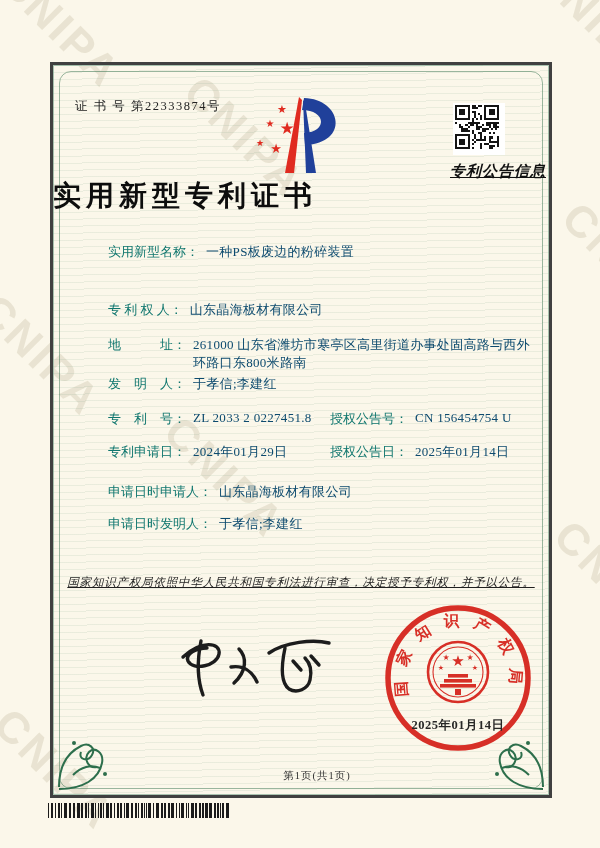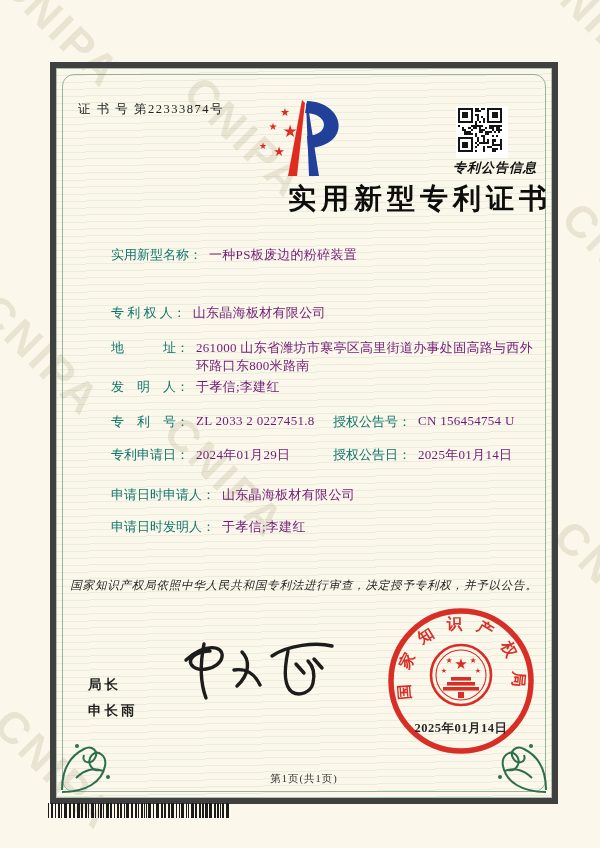--- a/index.html
+++ b/index.html
@@ -11,21 +11,21 @@
   }
   .wm{
     position:absolute;z-index:0;
     font-family:"Liberation Sans","DejaVu Sans",sans-serif;
     font-weight:bold;font-size:44px;letter-spacing:3px;
     color:rgba(196,188,158,.32);
     transform:rotate(45deg);white-space:nowrap;pointer-events:none;
   }
   .frame{
     position:absolute;left:50px;top:62px;width:496px;height:730px;
-    border:6px solid #404040;
+    border:3px solid #404040;
     box-shadow:inset 0 0 0 1px #a9c3af;
     z-index:1;
   }
   .waves{
     position:absolute;inset:0;
     background:repeating-linear-gradient(179deg, rgba(118,160,130,.13) 0 1px, transparent 1px 7px);
     pointer-events:none;
   }
   .innerline{
     position:absolute;inset:6px;
@@ -34,48 +34,48 @@
   }
   .cert-no{
     position:absolute;left:22px;top:33px;
     font-size:12.5px;letter-spacing:1.5px;color:#222;
   }
   .logo{position:absolute;left:199px;top:22px;width:100px;height:96px;}
   .qr-wrap{position:absolute;left:397px;top:38px;width:58px;text-align:center;}
   .qr-box{width:48px;height:48px;margin:0 auto;background:#fff;padding:2px;}
   .qr-box svg{display:block;width:44px;height:44px;}
   .qr-caption{
-    margin-top:1px;font-size:13px;font-weight:bold;font-style:italic;
-    letter-spacing:1px;color:#111;white-space:nowrap;
+    margin-top:7px;font-size:15px;font-weight:bold;font-style:italic;
+    letter-spacing:1px;color:#111;white-space:nowrap;text-decoration:underline;
   }
   .title{
-    position:absolute;left:0;top:112px;width:100%;text-align:right;
+    position:absolute;left:0;top:112px;width:100%;text-align:left;
     font-size:28px;font-weight:bold;letter-spacing:5px;color:#0d0d0d;
   }
   .rows{position:absolute;left:35px;top:176px;width:430px;font-size:13px;}
   .row{position:absolute;display:flex;align-items:flex-start;}
   .row .lbl{white-space:pre;color:#0f766e;flex:none;margin-left:20px;}
-  .row .val{margin-left:7px;color:#701a75;letter-spacing:.3px;}
+  .row .val{margin-left:7px;color:#0c4a6e;letter-spacing:.3px;}
   .val.wrap{width:342px;line-height:18px;}
   .statement{
     position:absolute;left:0;top:508px;width:100%;text-align:center;
     font-size:11.5px;font-style:italic;letter-spacing:.8px;
-    line-height:19px;color:#1f1f1f;
+    line-height:19px;color:#1f1f1f;text-decoration:underline;
   }
   .director{
     position:absolute;left:32px;top:604px;
     font-family:"Liberation Sans","DejaVu Sans",sans-serif;
     font-weight:600;font-size:13.5px;letter-spacing:3px;color:#1e1e1e;
     line-height:26px;
   }
   .sig{position:absolute;left:118px;top:560px;width:180px;height:90px;}
   .seal{position:absolute;left:325px;top:533px;width:160px;height:160px;opacity:.95;}
   .footer{
     position:absolute;left:0;top:704px;width:100%;text-align:center;
-    font-size:10.5px;letter-spacing:1px;color:#333;
+    font-size:10.5px;letter-spacing:1px;color:#333;padding-left:16px;
   }
   .flourish{position:absolute;width:64px;height:64px;z-index:2;}
   .flourish.br{right:2px;bottom:2px;}
   .flourish.bl{left:2px;bottom:2px;transform:scaleX(-1);}
   .barcode{position:absolute;left:48px;top:803px;width:182px;height:15px;z-index:1;}
   .barcode svg{display:block;width:182px;height:15px;}
 </style>
 </head>
 <body>
 
@@ -364,24 +364,20 @@
     <div class="row" style="top:274px">
       <span class="lbl">申请日时发明人：</span>
       <span class="val">于孝信;李建红</span>
     </div>
   </div>
 
   <div class="statement">
     <div>国家知识产权局依照中华人民共和国专利法进行审查，决定授予专利权，并予以公告。</div>
   </div>
 
-  <div class="director">
-    <div>局长</div>
-    <div>申长雨</div>
-  </div>
 
   <div class="sig">
     <svg viewBox="0 0 180 90" width="180" height="90" fill="none" stroke="#1c1c1c" stroke-width="3.4" stroke-linecap="round">
       <path d="M30,16 C26,36 26,54 32,70"></path>
       <path d="M12,32 C30,15 50,17 48,29 C46,41 22,46 17,36 C14,29 25,23 36,23"></path>
       <path d="M68,24 C76,32 76,46 63,58"></path>
       <path d="M60,42 C72,40 81,46 86,57"></path>
       <path d="M98,28 C114,17 142,14 158,18"></path>
       <path d="M114,23 C110,42 110,58 118,64 C126,69 137,64 139,55 C141,46 139,38 134,33"></path>
       <path d="M122,36 l8,9"></path>

